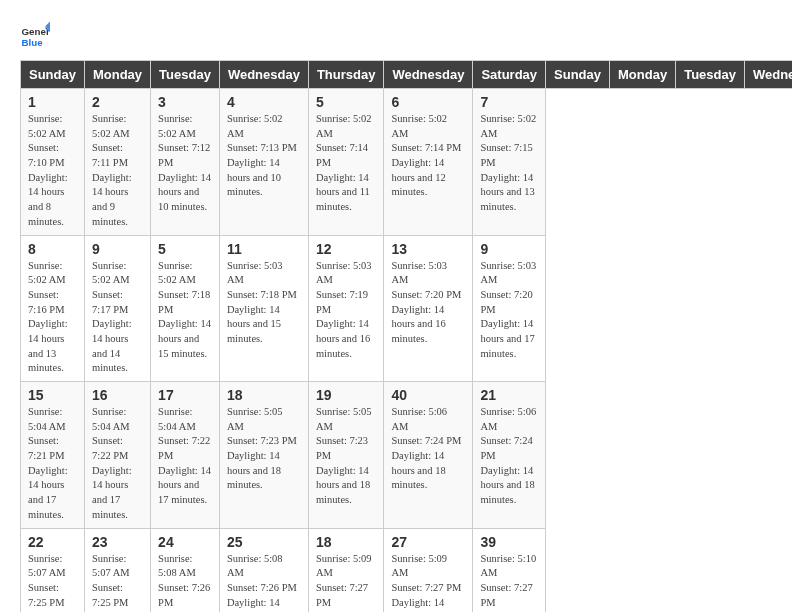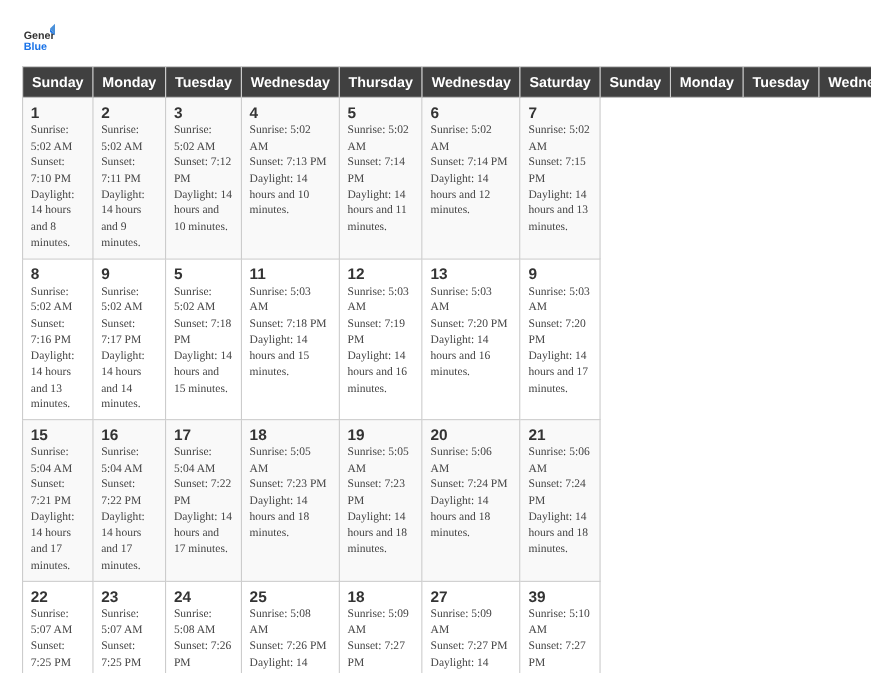--- a/index.html
+++ b/index.html
@@ -262,21 +262,21 @@
       </td>
         <td>
         <span class="day-number">19</span>
         <div class="day-info">
           Sunrise: 5:05 AM<br>
           Sunset: 7:23 PM<br>
           Daylight: 14 hours and 18 minutes.
         </div>
       </td>
         <td>
-        <span class="day-number">20</span>
+        <span class="day-number">40</span>
         <div class="day-info">
           Sunrise: 5:06 AM<br>
           Sunset: 7:24 PM<br>
           Daylight: 14 hours and 18 minutes.
         </div>
       </td>
         <td>
         <span class="day-number">21</span>
         <div class="day-info">
           Sunrise: 5:06 AM<br>

